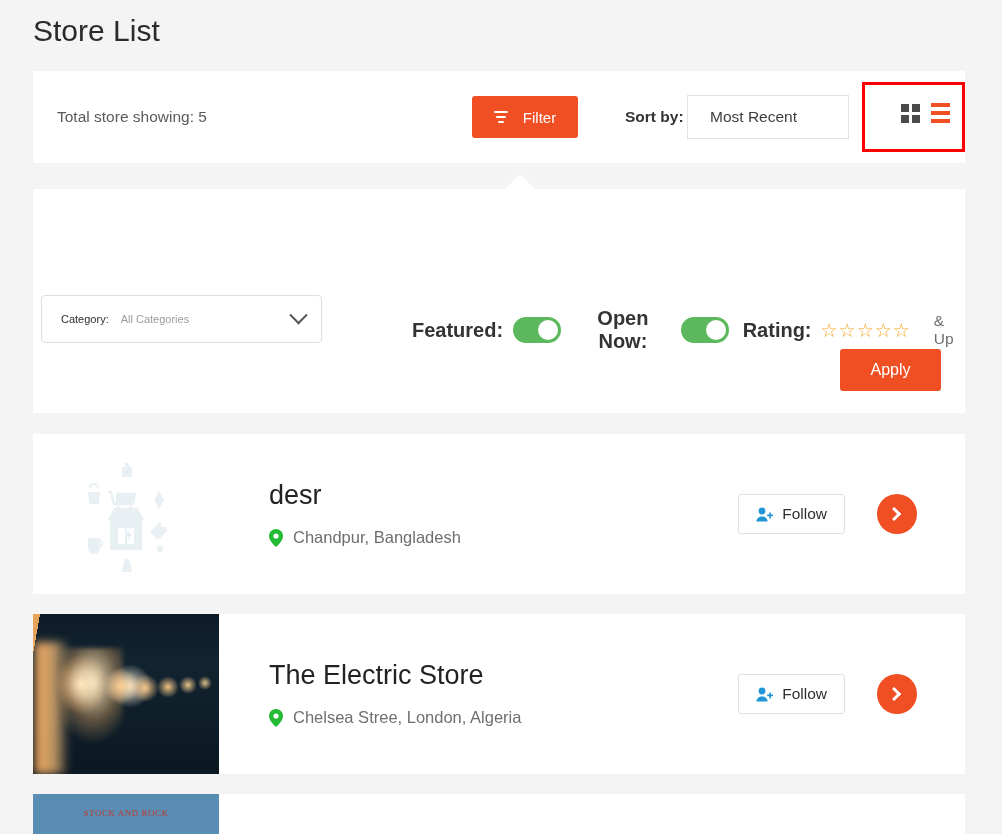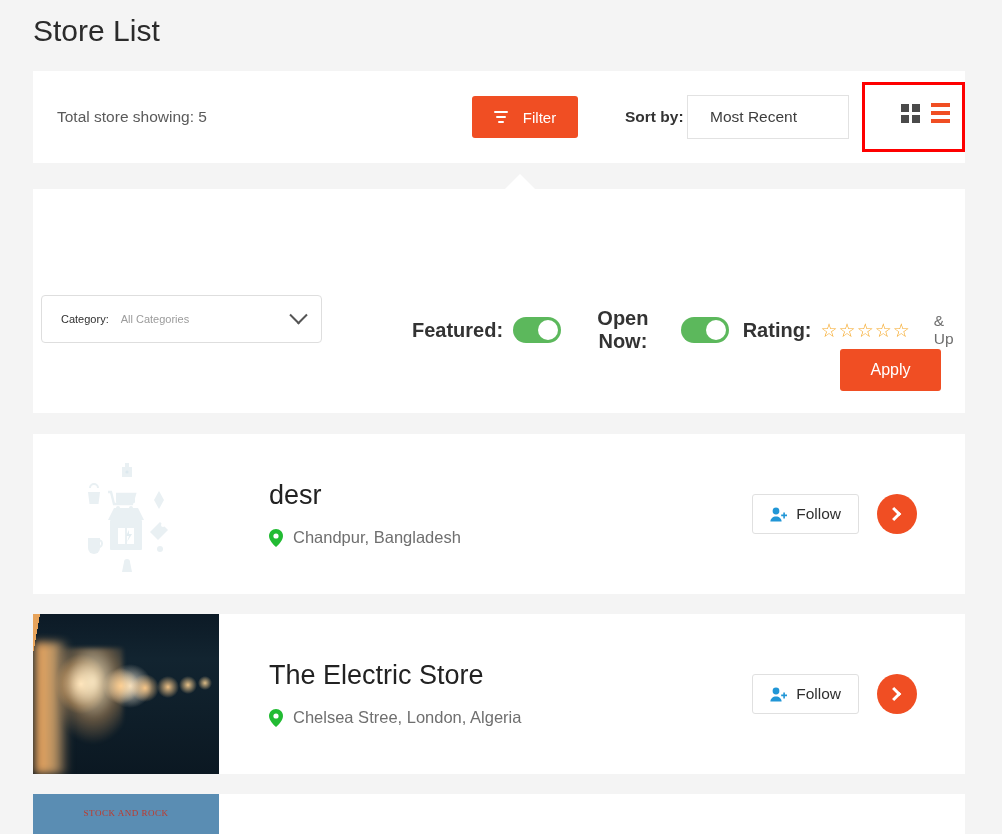--- a/index.html
+++ b/index.html
@@ -189,21 +189,21 @@
   .store-name {
     font-size: 27px; font-weight: 400; color: #222; line-height: 1.1;
   }
   .store-loc {
     display: flex; align-items: center; gap: 10px; margin-top: 18px;
     font-size: 16.5px; color: #6f6f6f;
   }
   .pin-icon { flex: 0 0 14px; }
 
   .card-actions {
-    display: flex; align-items: center; gap: 18px; padding-right: 48px;
+    display: flex; align-items: center; gap: 32px; padding-right: 48px;
   }
   .follow-btn {
     display: flex; align-items: center; gap: 9px;
     height: 40px; padding: 0 17px;
     border: 1px solid #e0e0e0; background: #fff; border-radius: 3px;
     font-size: 15.5px; color: #2f2f2f;
     font-family: "Liberation Sans", sans-serif; cursor: pointer;
   }
   .arrow-btn {
     width: 40px; height: 40px; border-radius: 50%;

